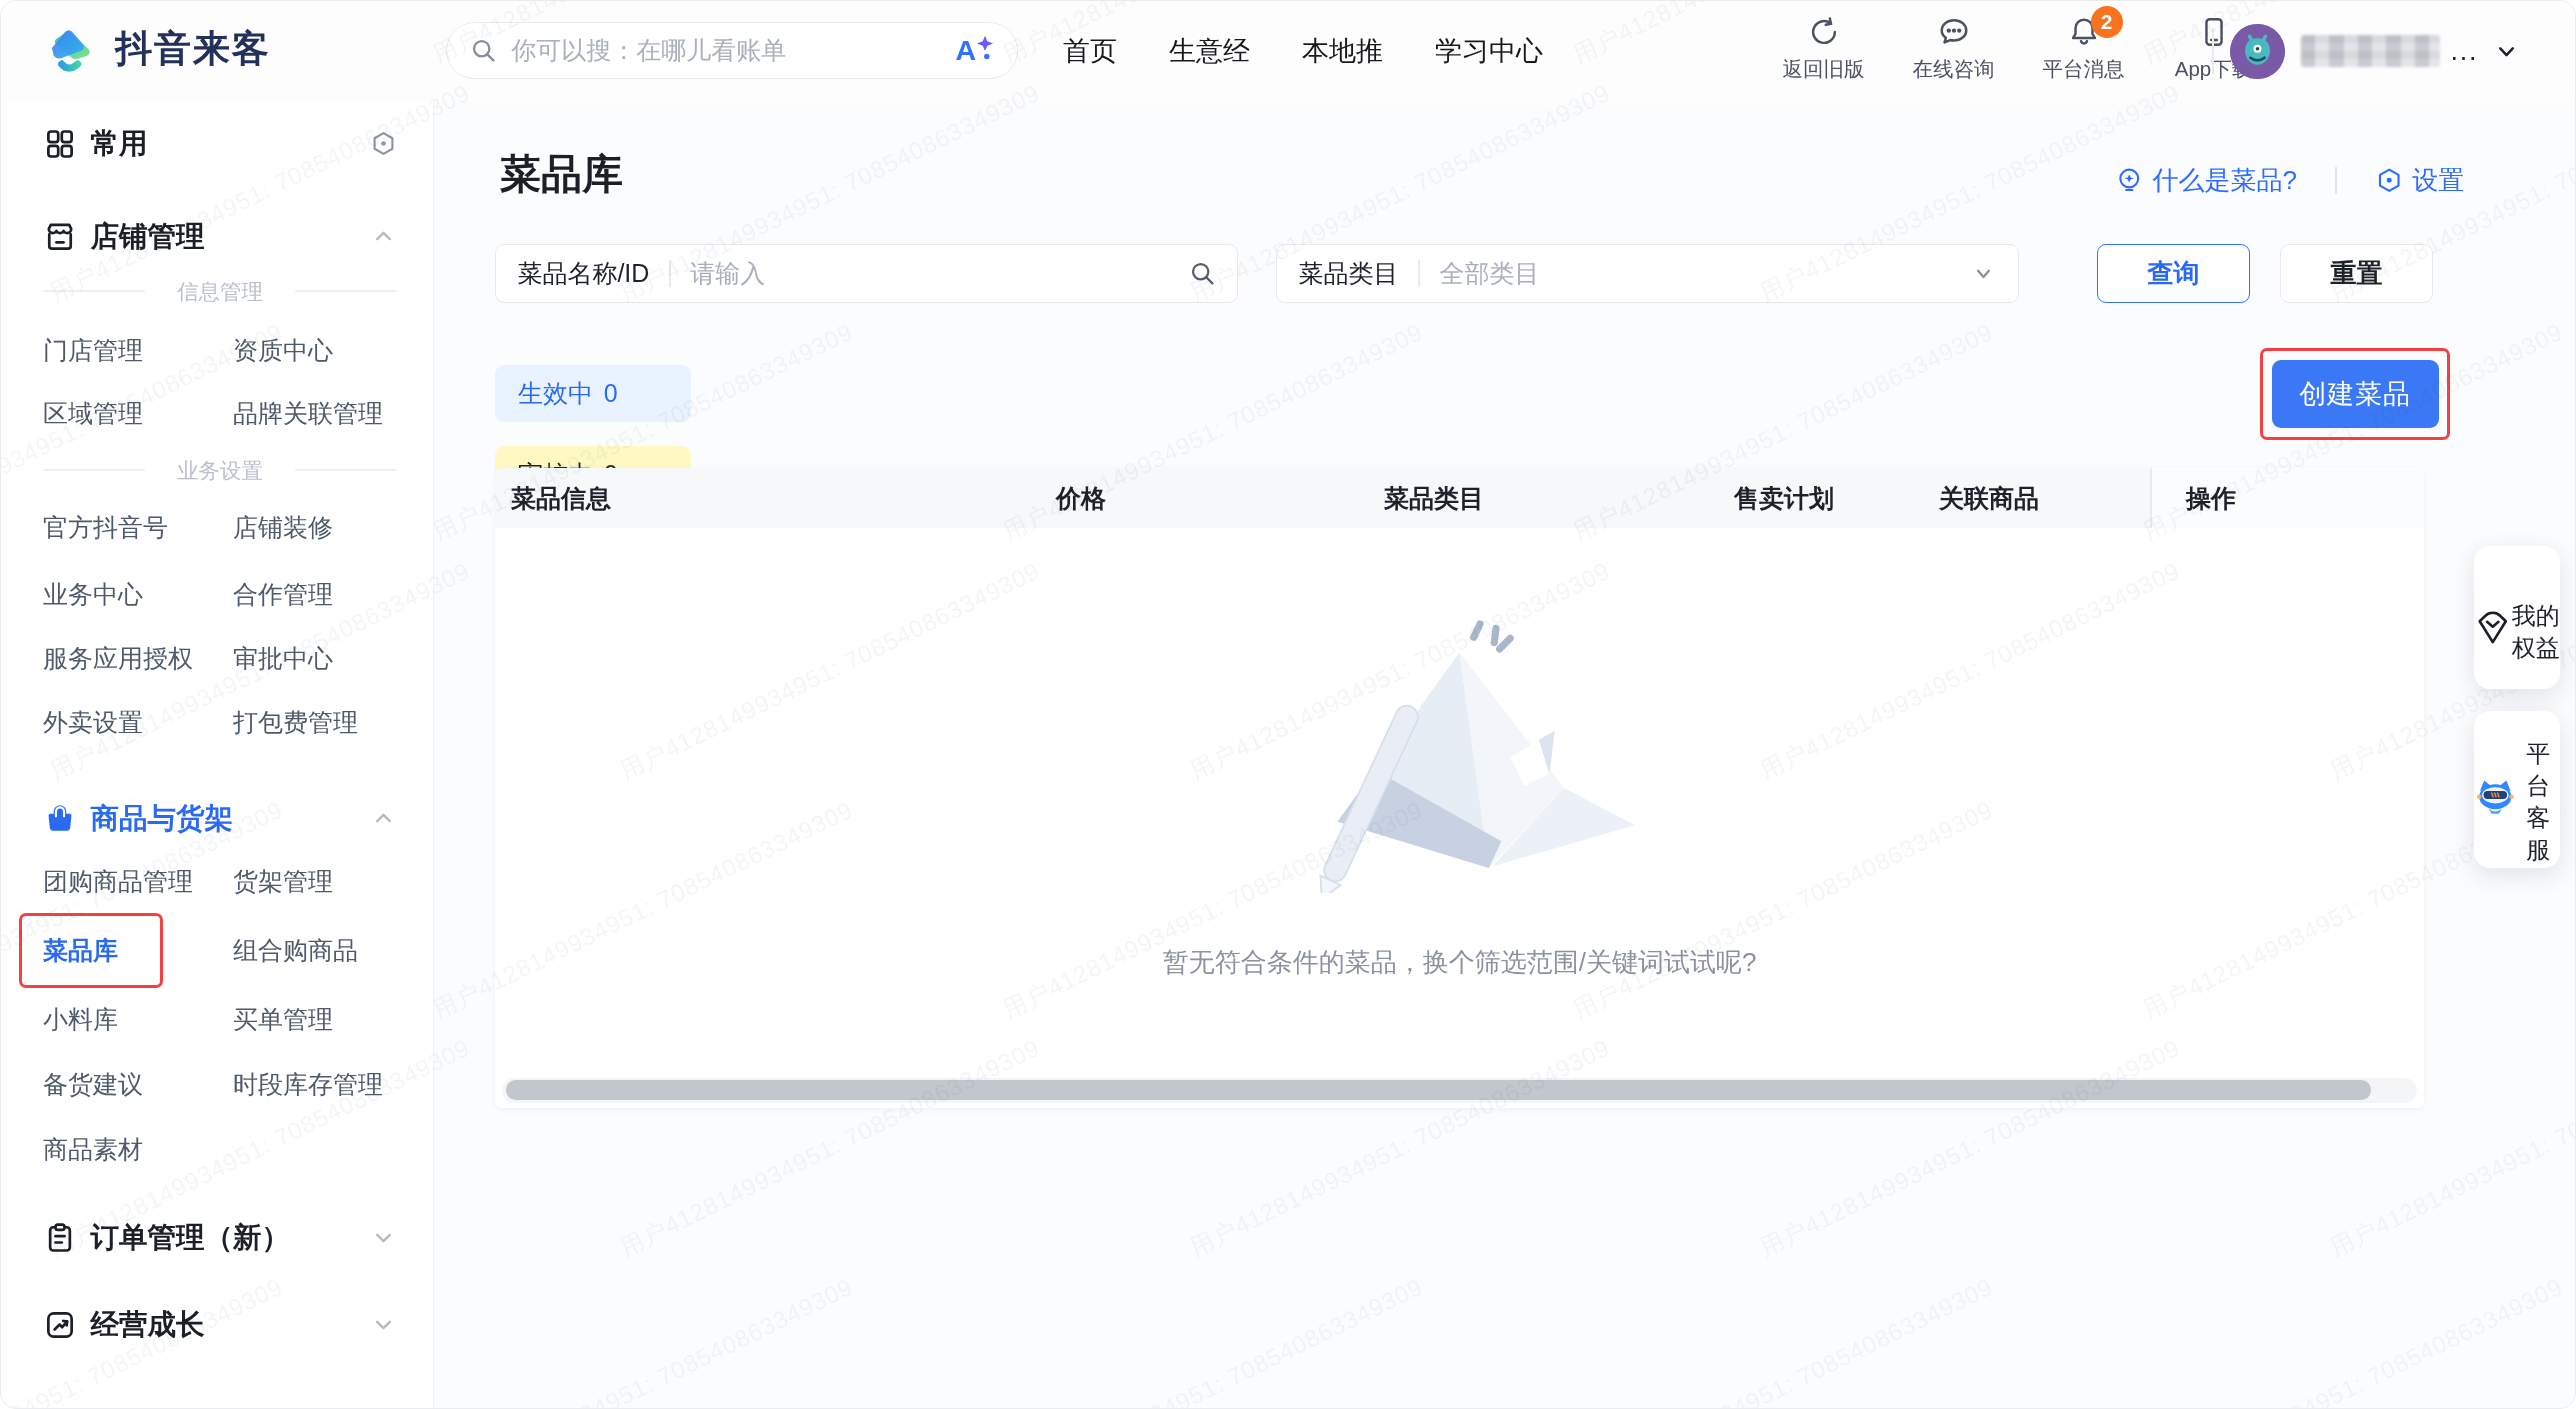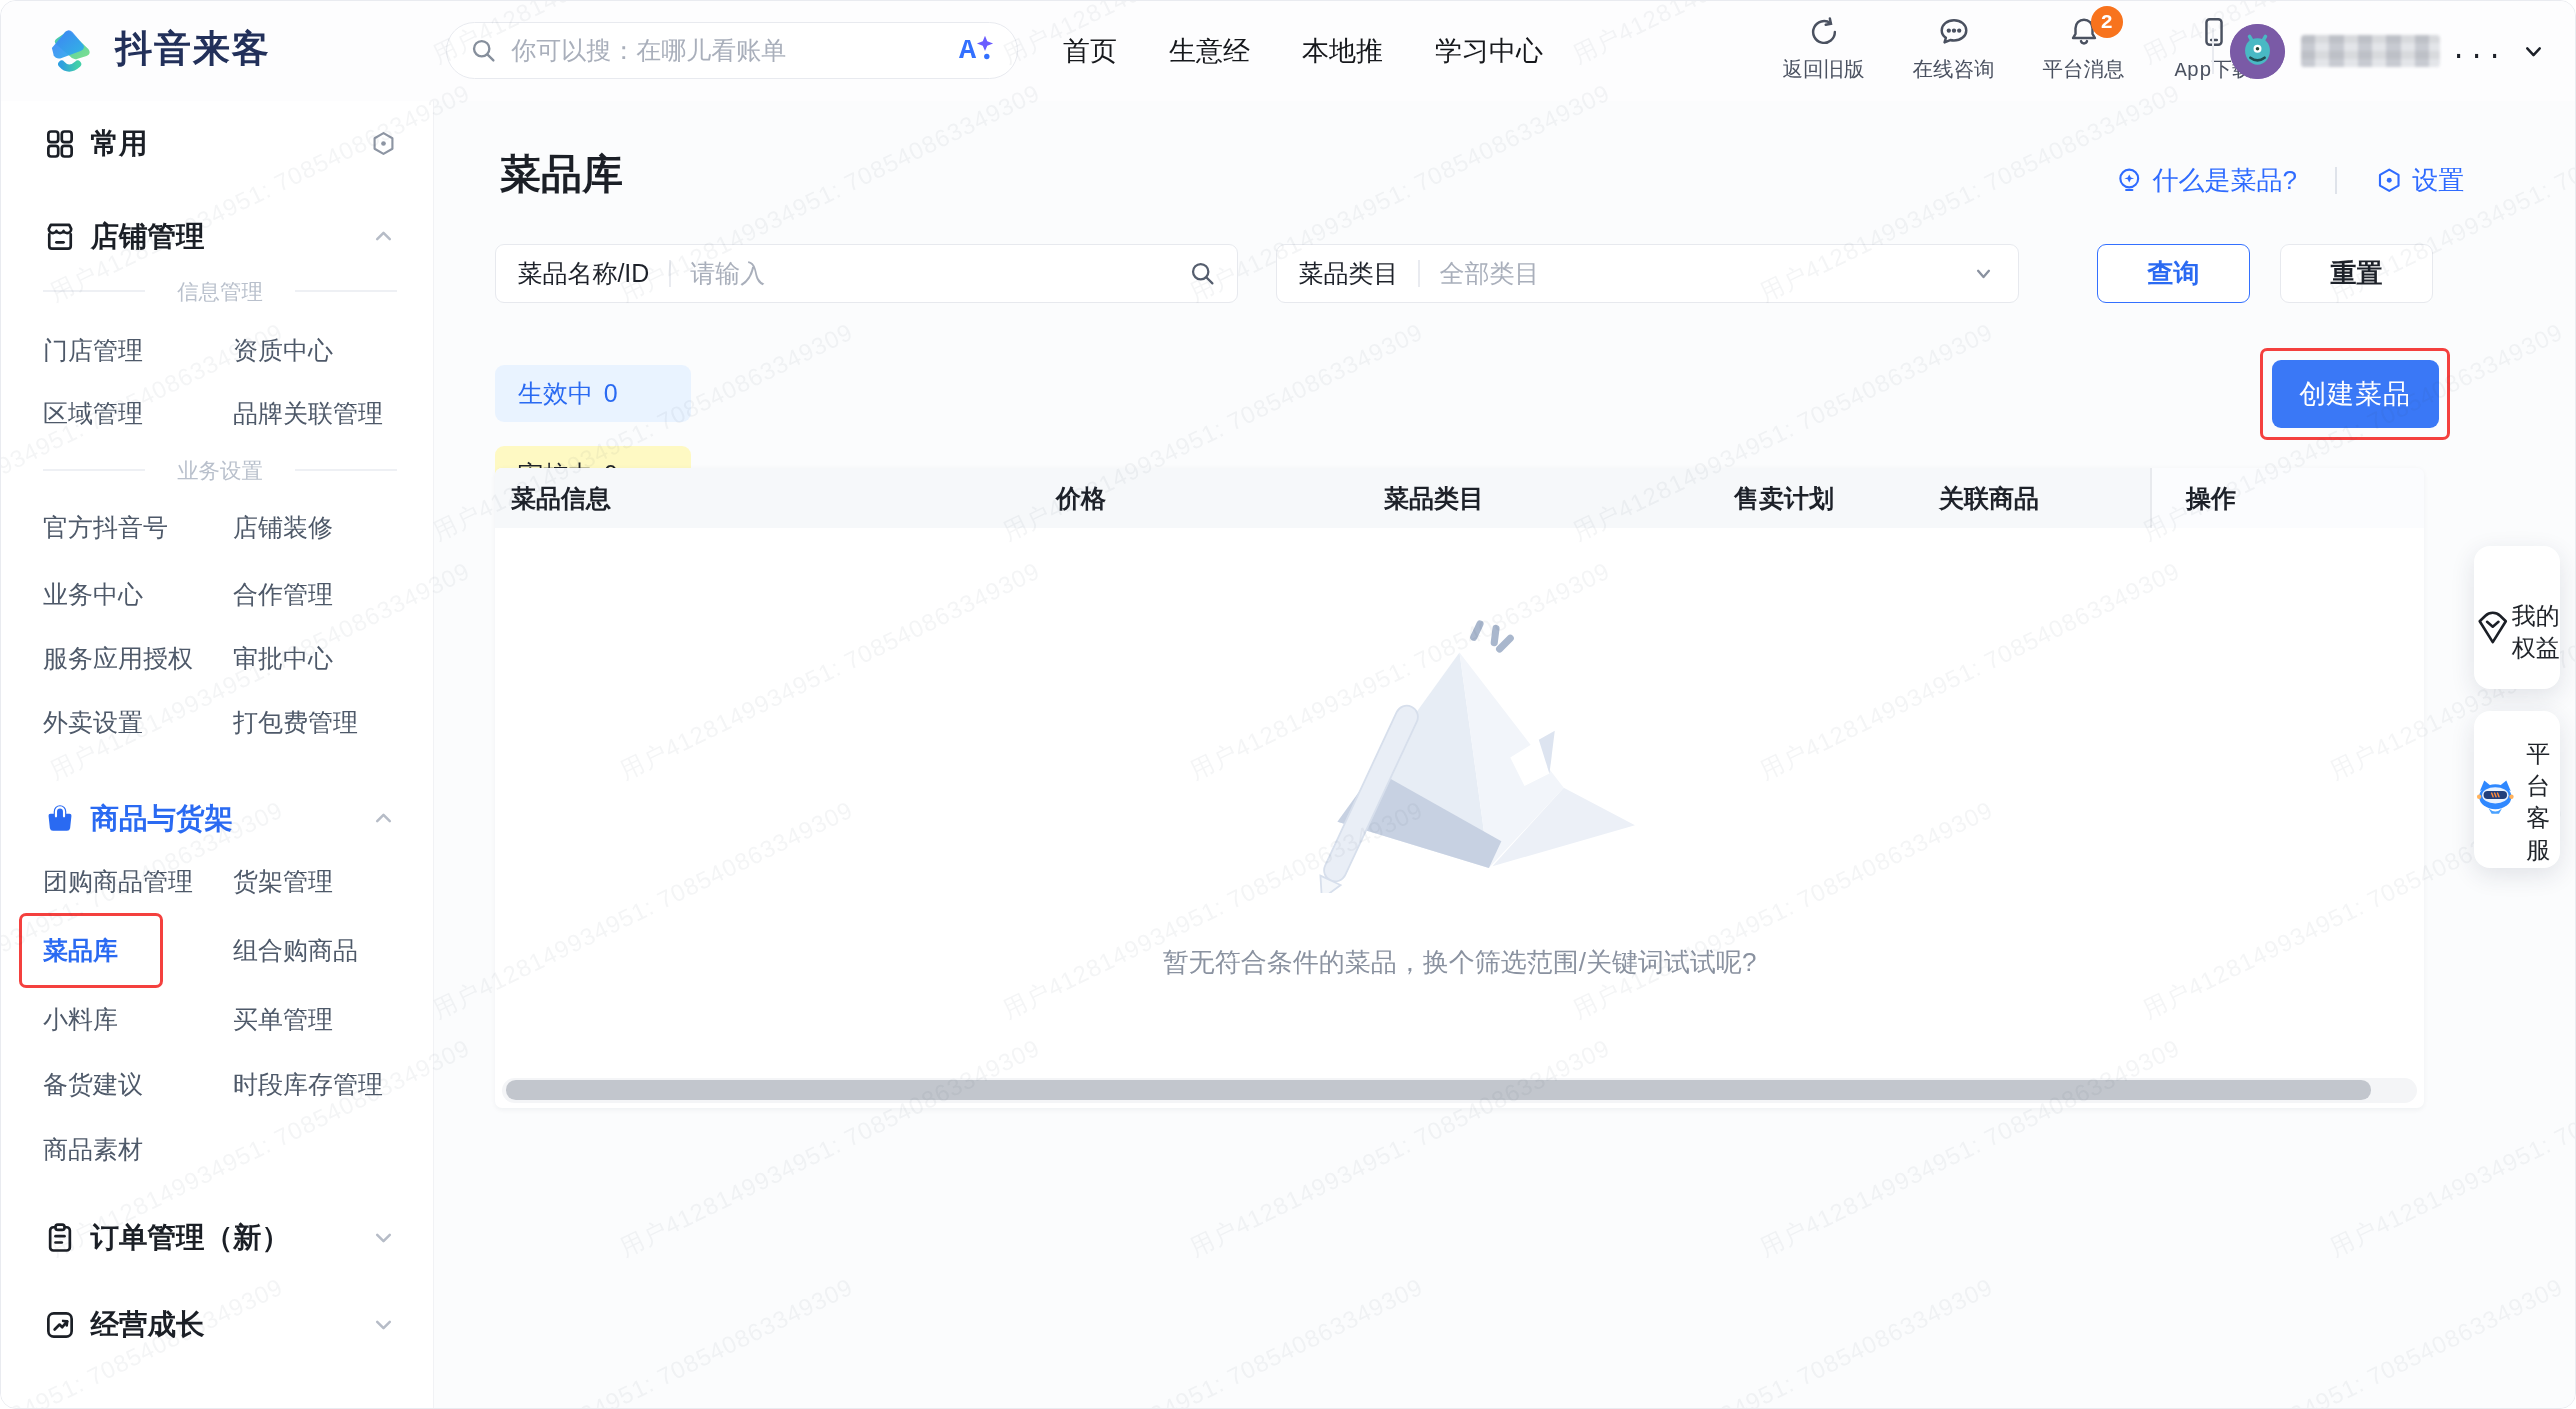--- a/index.html
+++ b/index.html
@@ -1,20 +1,20 @@
 <!DOCTYPE html>
 <html style="font-size:14.3px"><head>
 <meta charset="utf-8">
 <style>
   * { margin:0; padding:0; box-sizing:border-box; }
   html,body { width:2576px; height:1409px; background:#fff; font-family:"Liberation Sans","DejaVu Sans",sans-serif; overflow:hidden; }
   .page { position:relative; width:2576px; height:1409px; border:1.8px solid #e9ebf0; border-radius:16px; overflow:hidden; background:#fff; }
 
   
-  .header { position:absolute; left:0; top:0; width:100%; height:100px; background:#fdfdfe; z-index:5;font-family:Liberation Mono, monospace; }
+  .header { position:absolute; left:0; top:0; width:100%; height:100px; background:#fdfdfe; z-index:5; }
   .logo { position:absolute; left:48px; top:23px; display:flex; align-items:center; gap:14.3px; }
   .logo-text { font-size:37px; font-weight:800; color:#22305a; letter-spacing:1.8px; }
   .search { position:absolute; left:445px; top:21.4px; width:572px; height:57px; border:1.8px solid #e8eaef; border-radius:30px; background:#fff; display:flex; align-items:center; padding:8px 23px; }
   .search-ph { flex:1; margin-left:14.3px; font-size:25px; color:#a9afbb; white-space:nowrap; overflow:hidden; }
   .ai-badge { display:flex; align-items:flex-start; font-size:28.5px; font-weight:800; color:#3370ff; }
   .nav { position:absolute; left:1062px; top:0; height:100px; display:flex; align-items:center; gap:52px; }
   .nav-item { font-size:27px; font-weight:500; color:#16181c; cursor:pointer; white-space:nowrap; }
   .actions { position:absolute; left:1769px; top:14.3px; display:flex; gap:23px; }
   .action { position:relative; width:107px; display:flex; flex-direction:column; align-items:center; gap:6.2px; color:#494f5c; cursor:pointer; }
   .action svg { width:34px; height:34px; }

